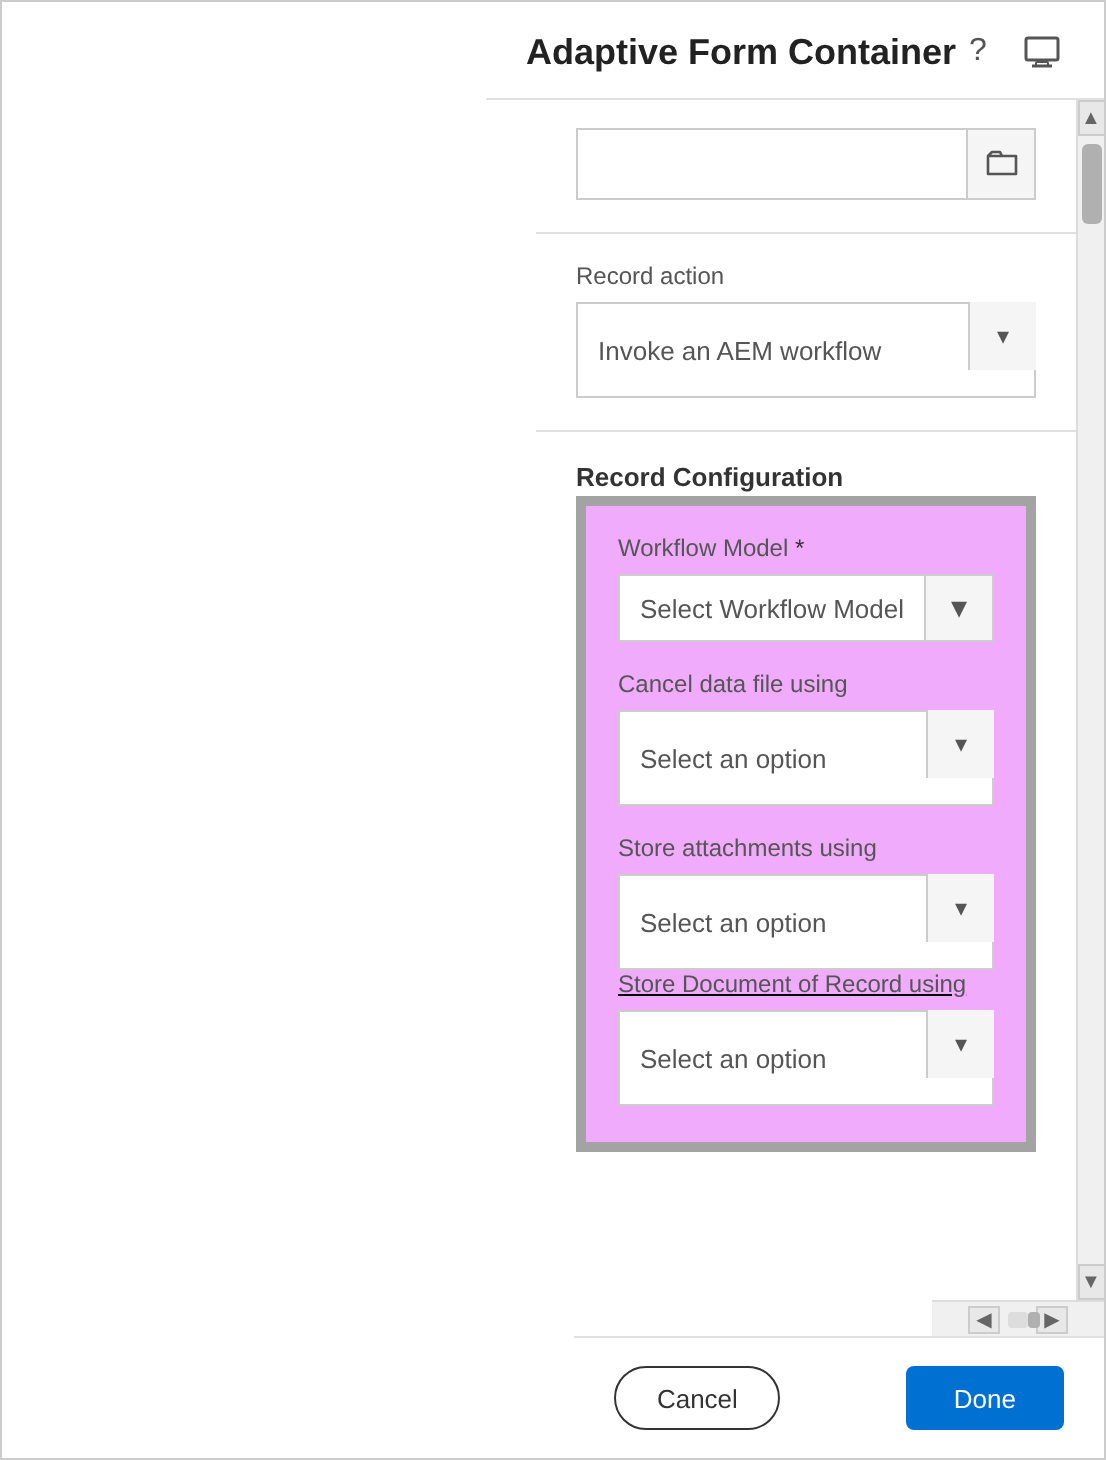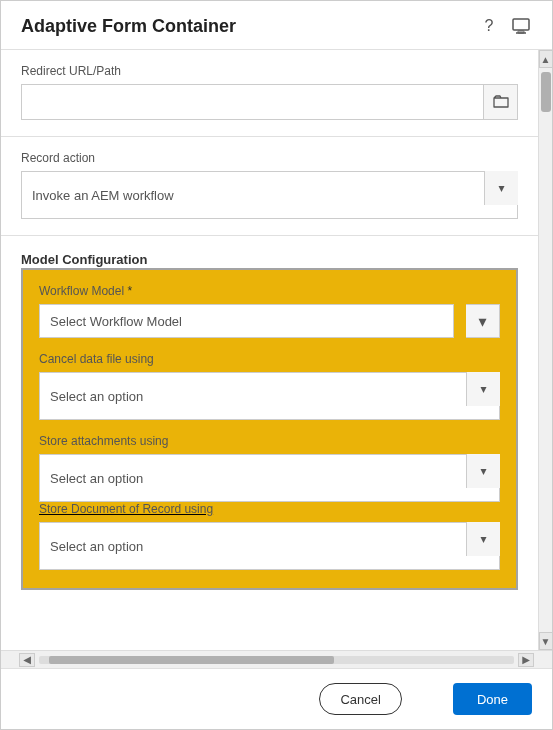--- a/index.html
+++ b/index.html
@@ -19,20 +19,21 @@
     }
 
     .dialog {
       width: 553px;
       height: 730px;
       background: #fff;
       border: 1px solid #ccc;
       display: flex;
       flex-direction: column;
       position: relative;
+      align-items: flex-end;
     }
 
     .dialog-header {
       display: flex;
       align-items: center;
       justify-content: space-between;
       padding: 14px 20px 12px 20px;
       border-bottom: 1px solid #e0e0e0;
       flex-shrink: 0;
     }
@@ -156,22 +157,22 @@
     }
 
     .section-title {
       font-size: 13px;
       font-weight: 600;
       color: #333;
       padding: 14px 0 10px 0;
     }
 
     .action-config-section {
-      background: #eab308;
-      border: 2px solid #a3a3a3;
+      background: #f0abfc;
+      border: 5px solid #a3a3a3;
       padding: 14px 16px;
       margin-bottom: 16px;
     }
 
     .select-wrapper {
       position: relative;
       width: 100%;
     }
 
     .select-field {
@@ -200,21 +201,21 @@
       pointer-events: none;
       color: #555;
       font-size: 12px;
       border-left: 1px solid #ccc;
       background: #f5f5f5;
     }
 
     .workflow-model-row {
       display: flex;
       align-items: center;
-      gap: 12px;
+      gap: 0;
       margin-bottom: 14px;
     }
 
     .workflow-select-wrapper {
       flex: 1;
       position: relative;
     }
 
     .workflow-select {
       width: 100%;
@@ -284,21 +285,21 @@
       border-radius: 2px;
       margin-left: 10px;
     }
 
     .dialog-footer {
       display: flex;
       justify-content: flex-end;
       align-items: center;
       padding: 14px 20px;
       border-top: 1px solid #e0e0e0;
-      gap: 10px;
+      gap: 22px;
       flex-shrink: 0;
     }
 
     .btn-cancel {
       height: 32px;
       padding: 0 20px;
       background: #fff;
       border: 1px solid #333;
       border-radius: 16px;
       font-size: 13px;
@@ -340,21 +341,20 @@
           <line x1="4" y1="15" x2="14" y2="15" stroke="#555" stroke-width="1.5"></line>
         </svg>
       </div>
     </div>
   </div>
 
   <div class="scroll-container">
     <div class="content-area">
 
       <div class="field-group">
-        <span class="field-label">Redirect URL/Path</span>
         <div class="input-with-icon">
           <input type="text" placeholder="" style="">
           <div class="input-icon-btn">
             <svg width="16" height="14" viewBox="0 0 16 14" fill="none" xmlns="http://www.w3.org/2000/svg">
               <path d="M1 3h14v9H1V3zM1 3l2-2h4l1 2" stroke="#555" stroke-width="1.3" fill="none" stroke-linejoin="round"></path>
             </svg>
           </div>
         </div>
       </div>
 
@@ -368,21 +368,21 @@
             <option>Submit to REST endpoint</option>
             <option>Send Email</option>
           </select>
           <div class="select-arrow">▾</div>
         </div>
       </div>
 
       <hr class="divider">
 
       <div class="field-group">
-        <span class="section-title">Model Configuration</span>
+        <span class="section-title">Record Configuration</span>
         
         <div class="action-config-section">
 
           <div style="margin-bottom:14px;">
             <span class="field-label field-label-required">Workflow Model</span>
             <div class="workflow-model-row">
               <div class="workflow-select-wrapper">
                 <select class="workflow-select">
                   <option value="">Select Workflow Model</option>
                 </select>

